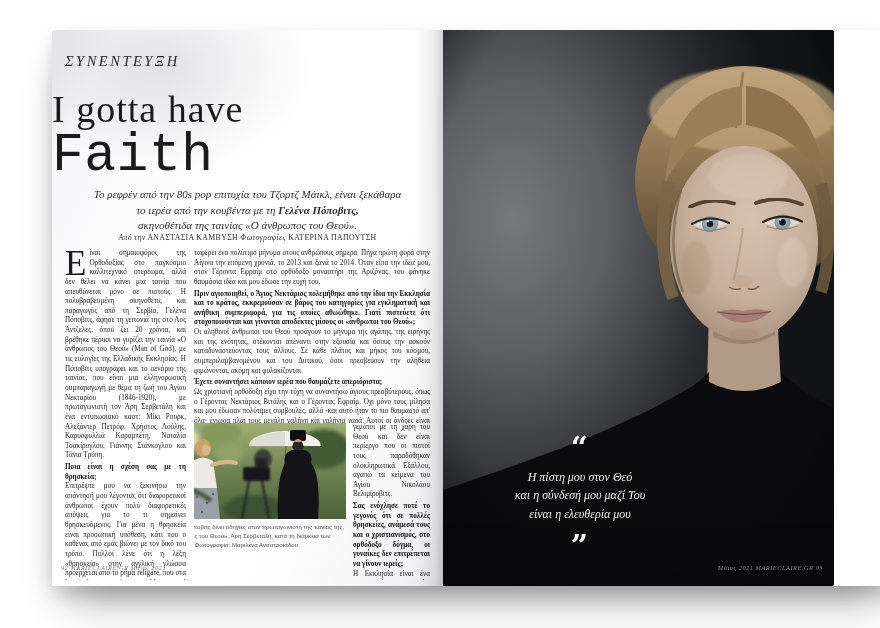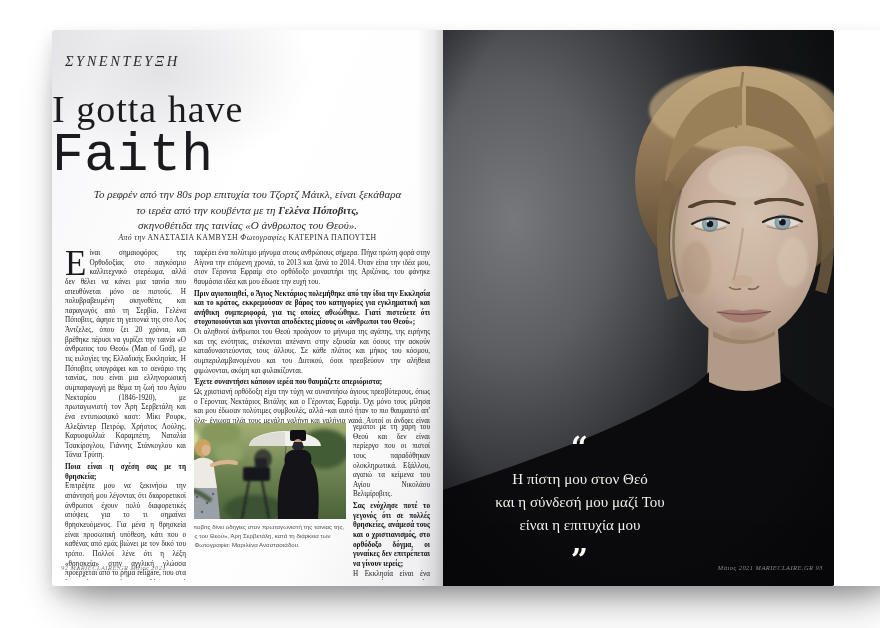--- a/index.html
+++ b/index.html
@@ -77,21 +77,21 @@
   }
   .portrait{position:absolute;left:0;top:0;width:391px;height:556px;display:block;}
   .quote{
     position:absolute;left:33px;top:407px;width:208px;text-align:center;color:#f2f0ec;
   }
   .qmark{
     display:block;font-family:"DejaVu Serif",serif;font-weight:bold;
     font-size:30px;line-height:.75;letter-spacing:1px;color:#fbfaf7;
   }
   .qmark.close{margin-top:6px;}
-  .qlines{font-size:15px;line-height:1.55;margin-top:8px;margin-bottom:12px;}
+  .qlines{font-style:italic;font-size:12px;line-height:1.55;margin-top:8px;margin-bottom:12px;}
   .qlines span{display:block;}
   .folio-right{
     position:absolute;right:11px;bottom:15px;
     font-size:6.4px;font-style:italic;letter-spacing:.5px;color:#8b8b90;
   }
 </style>
 </head>
 <body>
 
 <div class="spread">
@@ -308,21 +308,21 @@
       </g>
 
       <rect width="391" height="556" fill="url(#pgVig)"></rect>
     </svg>
 
     <div class="quote">
       <span class="qmark">“</span>
       <div class="qlines">
         <span>Η πίστη μου στον Θεό</span>
         <span>και η σύνδεσή μου μαζί Του</span>
-        <span>είναι η επιτυχία μου</span>
+        <span>είναι η ελευθερία μου</span>
       </div>
       <span class="qmark close">”</span>
     </div>
 
     <div class="folio-right">Μάιος 2021 MARIECLAIRE.GR 93</div>
   </div>
 
 </div>
 
 </body></html>

